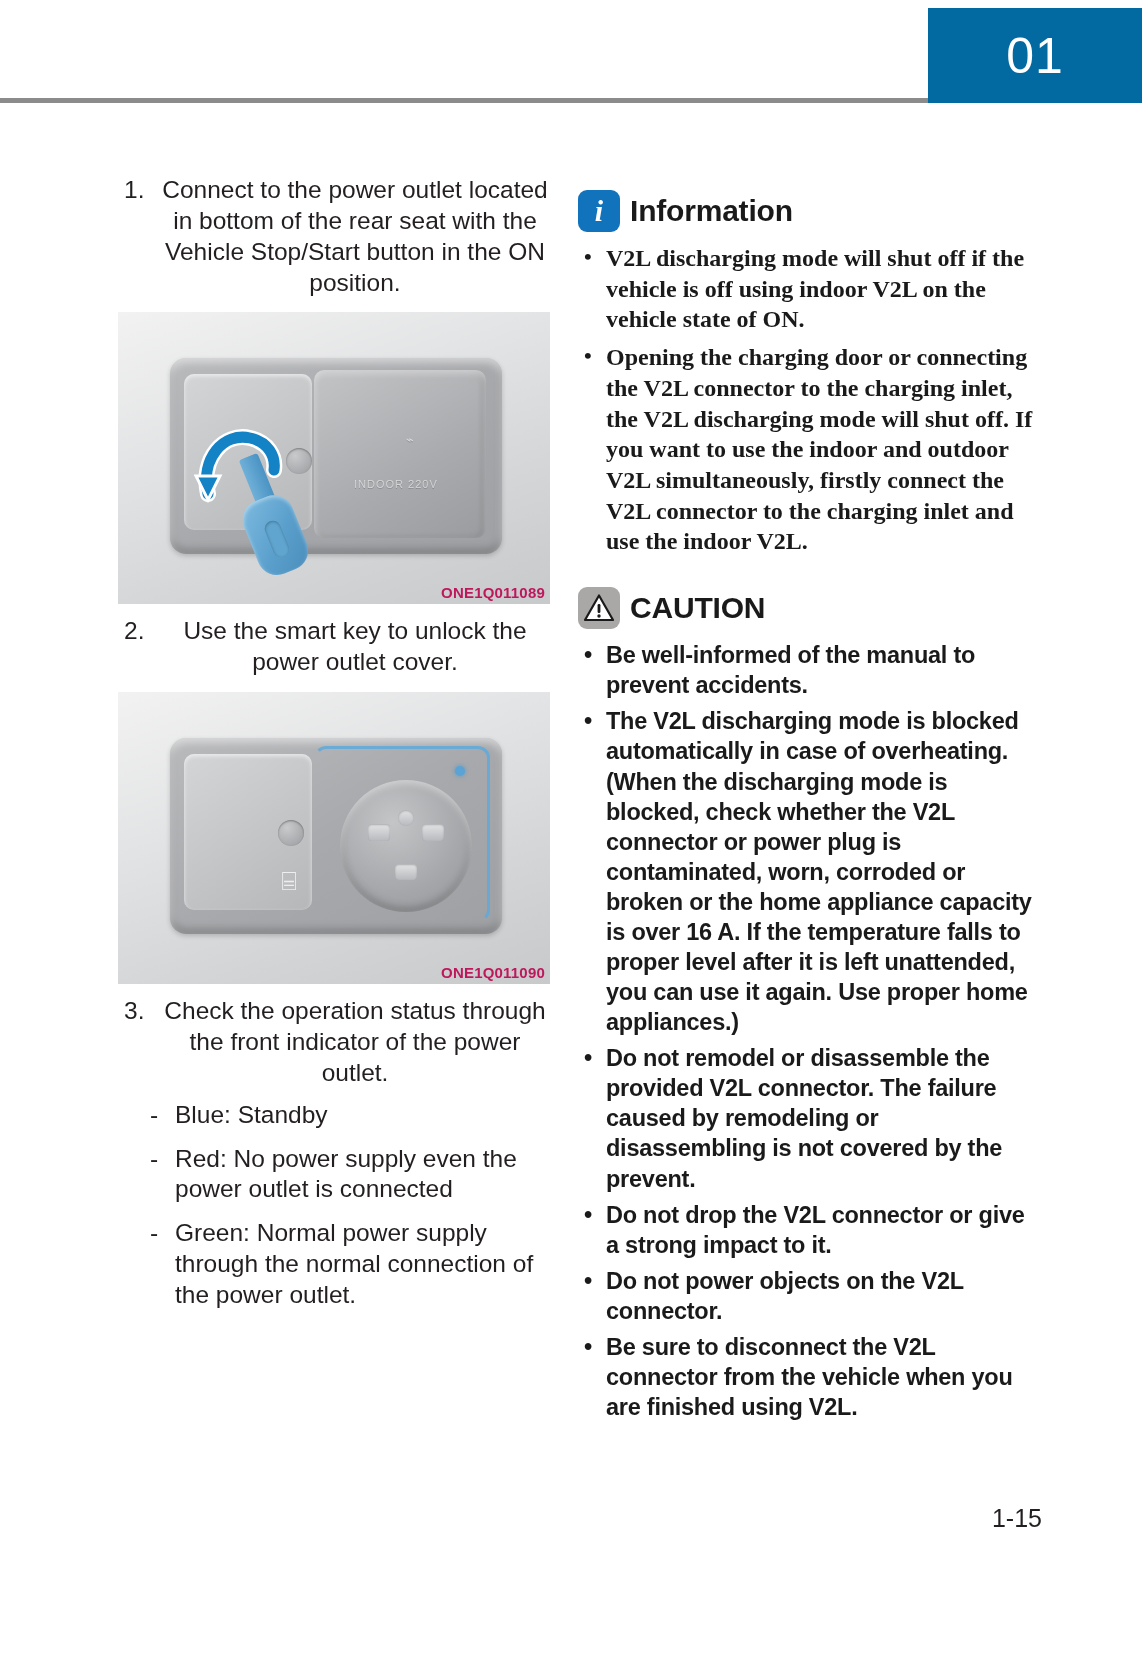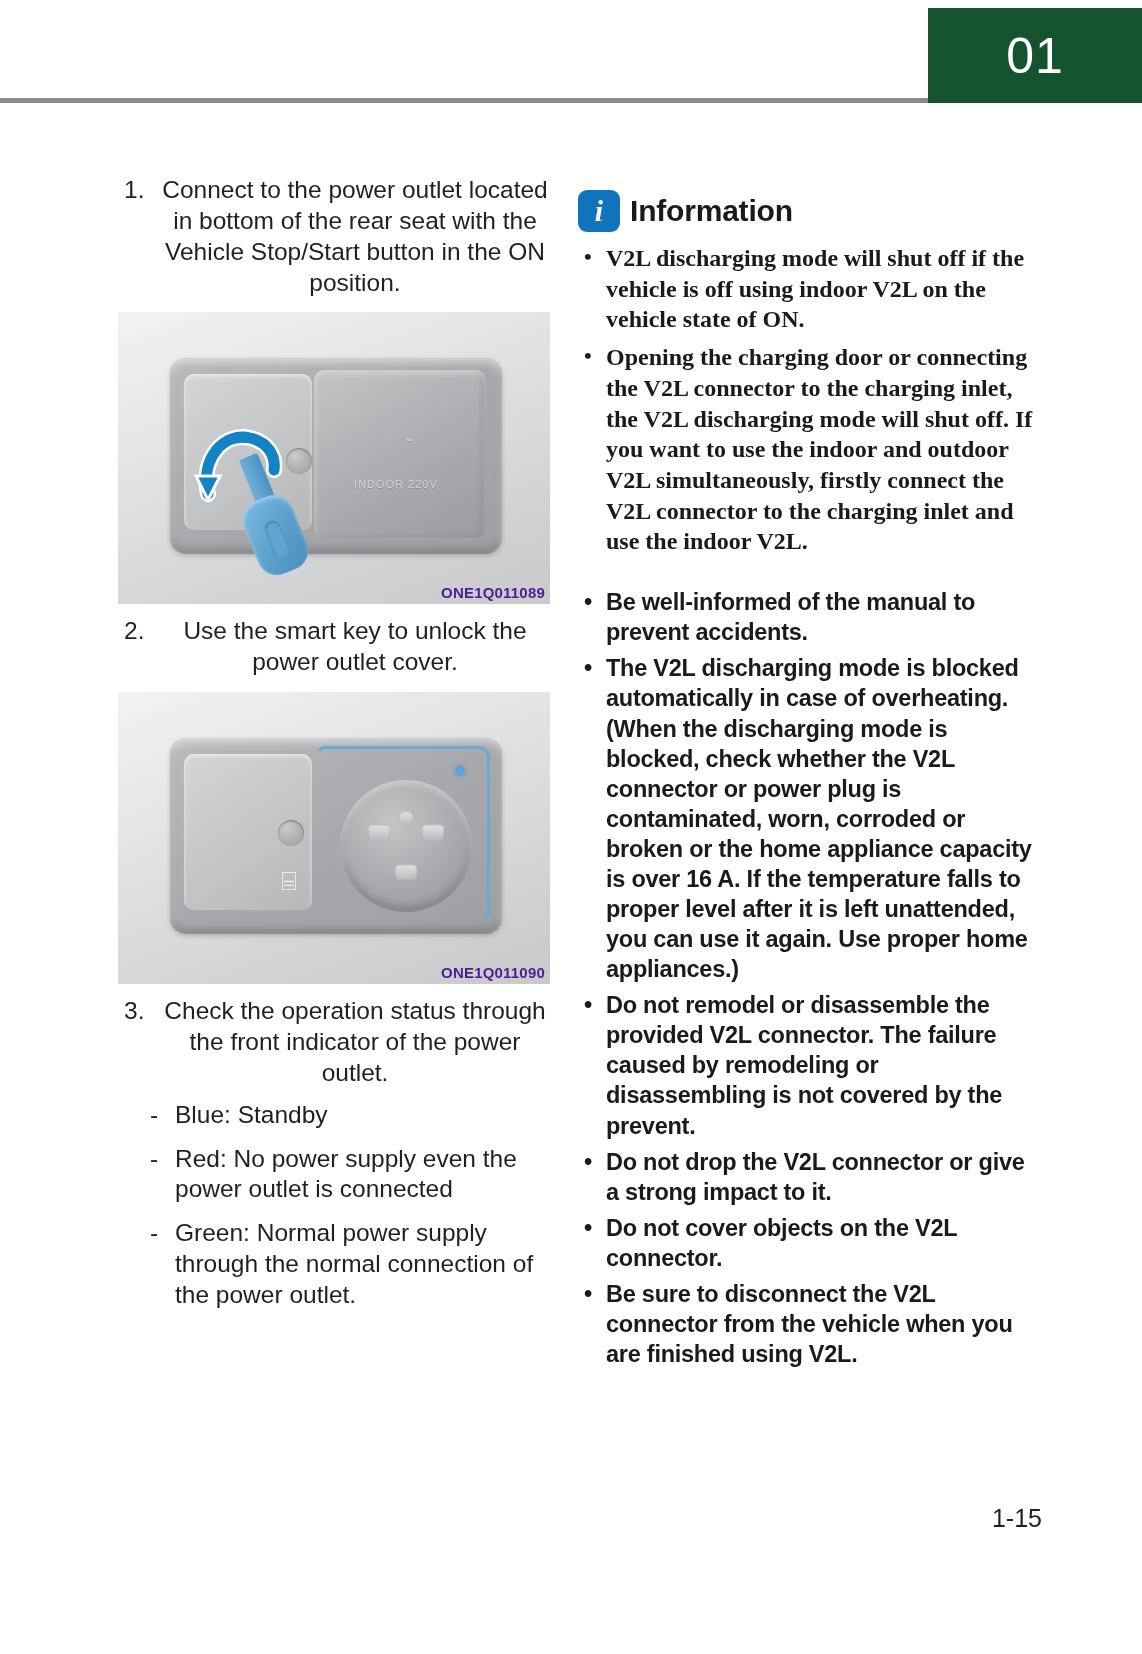--- a/index.html
+++ b/index.html
@@ -29,21 +29,21 @@
     width: 928px;
     height: 5px;
     background: #8b8b8b;
   }
   .chapter-tab {
     position: absolute;
     left: 928px;
     top: 8px;
     width: 214px;
     height: 95px;
-    background: #14532d;
+    background: #0369a1;
     display: flex;
     align-items: center;
     justify-content: center;
   }
   .chapter-tab span {
     color: #ffffff;
     font-size: 50px;
     font-weight: 400;
     letter-spacing: 1px;
     line-height: 1;
@@ -107,21 +107,21 @@
     margin: 14px 0 12px 0;
     overflow: hidden;
     background: #d9dadb;
   }
   .figure-caption {
     position: absolute;
     right: 5px;
     bottom: 3px;
     font-size: 15px;
     font-weight: 700;
-    color: #4c1d95;
+    color: #be185d;
     letter-spacing: 0.2px;
     z-index: 6;
   }
 
   
   .fig-art { position: absolute; inset: 0; }
 
   .bezel {
     position: absolute;
     left: 0; top: 0; right: 0; bottom: 0;
@@ -434,40 +434,50 @@
           <div class="bullet-text">V2L discharging mode will shut off if the vehicle is off using indoor V2L on the vehicle state of ON.</div>
         </div>
         <div class="bullet">
           <div class="bullet-mark">•</div>
           <div class="bullet-text">Opening the charging door or connecting the V2L connector to the charging inlet, the V2L discharging mode will shut off. If you want to use the indoor and outdoor V2L simultaneously, firstly connect the V2L connector to the charging inlet and use the indoor V2L.</div>
         </div>
       </div>
     </div>
 
     <div class="notice">
+      <div class="notice-head">
+        <div class="badge badge-caution">
+          <svg width="32" height="30" viewBox="0 0 32 30">
+            <path d="M16 2.5 L30 27 L2 27 Z" fill="#ffffff" stroke="#1a1a1a" stroke-width="2.2" stroke-linejoin="round"></path>
+            <rect x="14.6" y="11" width="2.8" height="9" rx="1.2" fill="#1a1a1a"></rect>
+            <circle cx="16" cy="23" r="1.7" fill="#1a1a1a"></circle>
+          </svg>
+        </div>
+        <div class="notice-title">CAUTION</div>
+      </div>
       <div class="bullets caution-bullets">
         <div class="bullet">
           <div class="bullet-mark">•</div>
           <div class="bullet-text">Be well-informed of the manual to prevent accidents.</div>
         </div>
         <div class="bullet">
           <div class="bullet-mark">•</div>
           <div class="bullet-text">The V2L discharging mode is blocked automatically in case of overheating. (When the discharging mode is blocked, check whether the V2L connector or power plug is contaminated, worn, corroded or broken or the home appliance capacity is over 16 A. If the temperature falls to proper level after it is left unattended, you can use it again. Use proper home appliances.)</div>
         </div>
         <div class="bullet">
           <div class="bullet-mark">•</div>
           <div class="bullet-text">Do not remodel or disassemble the provided V2L connector. The failure caused by remodeling or disassembling is not covered by the prevent.</div>
         </div>
         <div class="bullet">
           <div class="bullet-mark">•</div>
           <div class="bullet-text">Do not drop the V2L connector or give a strong impact to it.</div>
         </div>
         <div class="bullet">
           <div class="bullet-mark">•</div>
-          <div class="bullet-text">Do not cover objects on the V2L connector.</div>
+          <div class="bullet-text">Do not power objects on the V2L connector.</div>
         </div>
         <div class="bullet">
           <div class="bullet-mark">•</div>
           <div class="bullet-text">Be sure to disconnect the V2L connector from the vehicle when you are finished using V2L.</div>
         </div>
       </div>
     </div>
   </div>
 </div>
 

